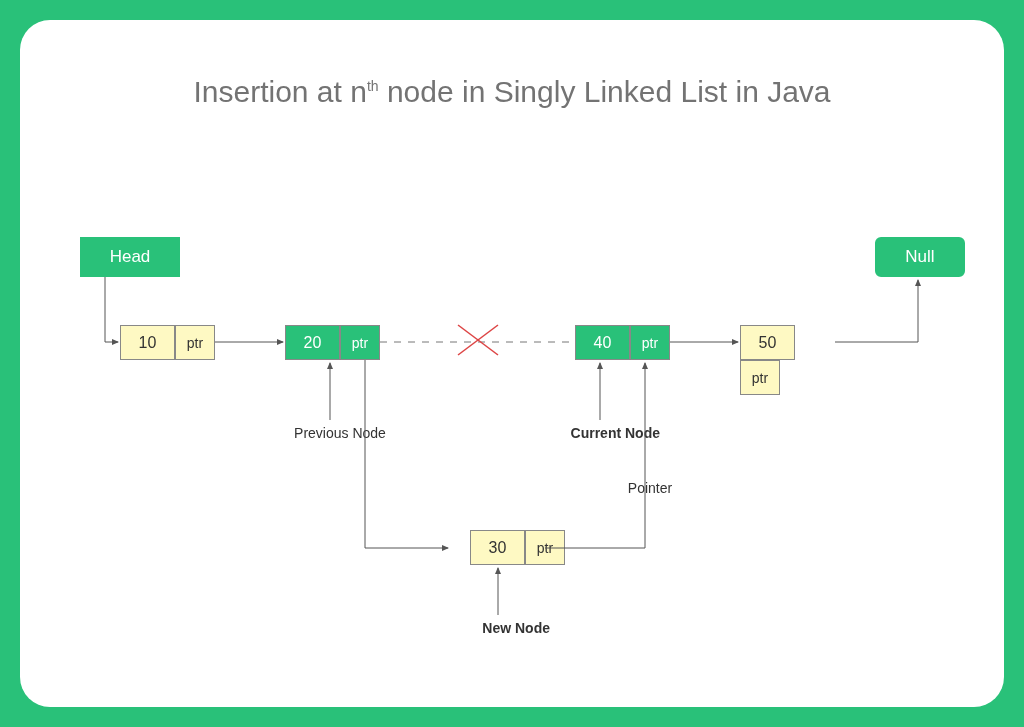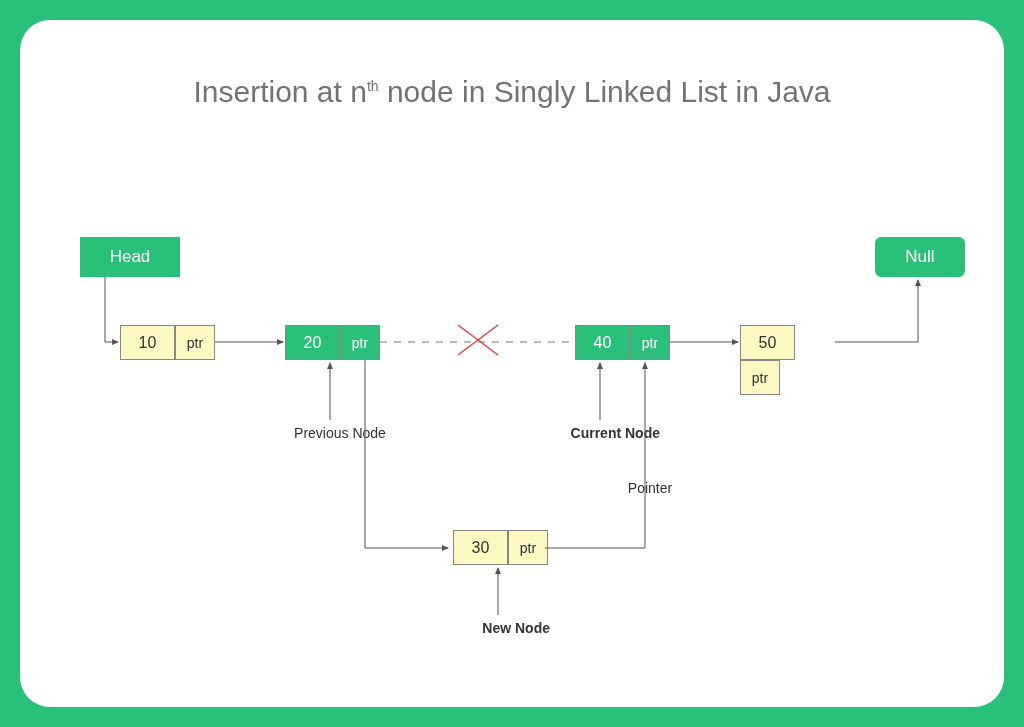--- a/index.html
+++ b/index.html
@@ -101,21 +101,21 @@
   <div class="node-group" style="left:555px; top:305px;">
     <div class="node-val green-box">40</div>
     <div class="node-ptr green-box">ptr</div>
   </div>
 
   <div class="node-group" style="left:720px; top:305px;flex-direction:column;">
     <div class="node-val cream-box">50</div>
     <div class="node-ptr cream-box">ptr</div>
   </div>
 
-  <div class="node-group" style="left:433px; top:510px;">
+  <div class="node-group" style="left:450px; top:510px;">
     <div class="node-val cream-box">30</div>
     <div class="node-ptr cream-box">ptr</div>
   </div>
 
   <div class="label" style="left:260px; top:405px; width:120px;">Previous Node</div>
   <div class="label bold" style="left:530px; top:405px; width:110px;">Current Node</div>
   <div class="label" style="left:595px; top:460px; width:70px;">Pointer</div>
   <div class="label bold" style="left:430px; top:600px; width:100px;">New Node</div>
 
   <svg class="arrows" viewBox="0 0 984 687">

